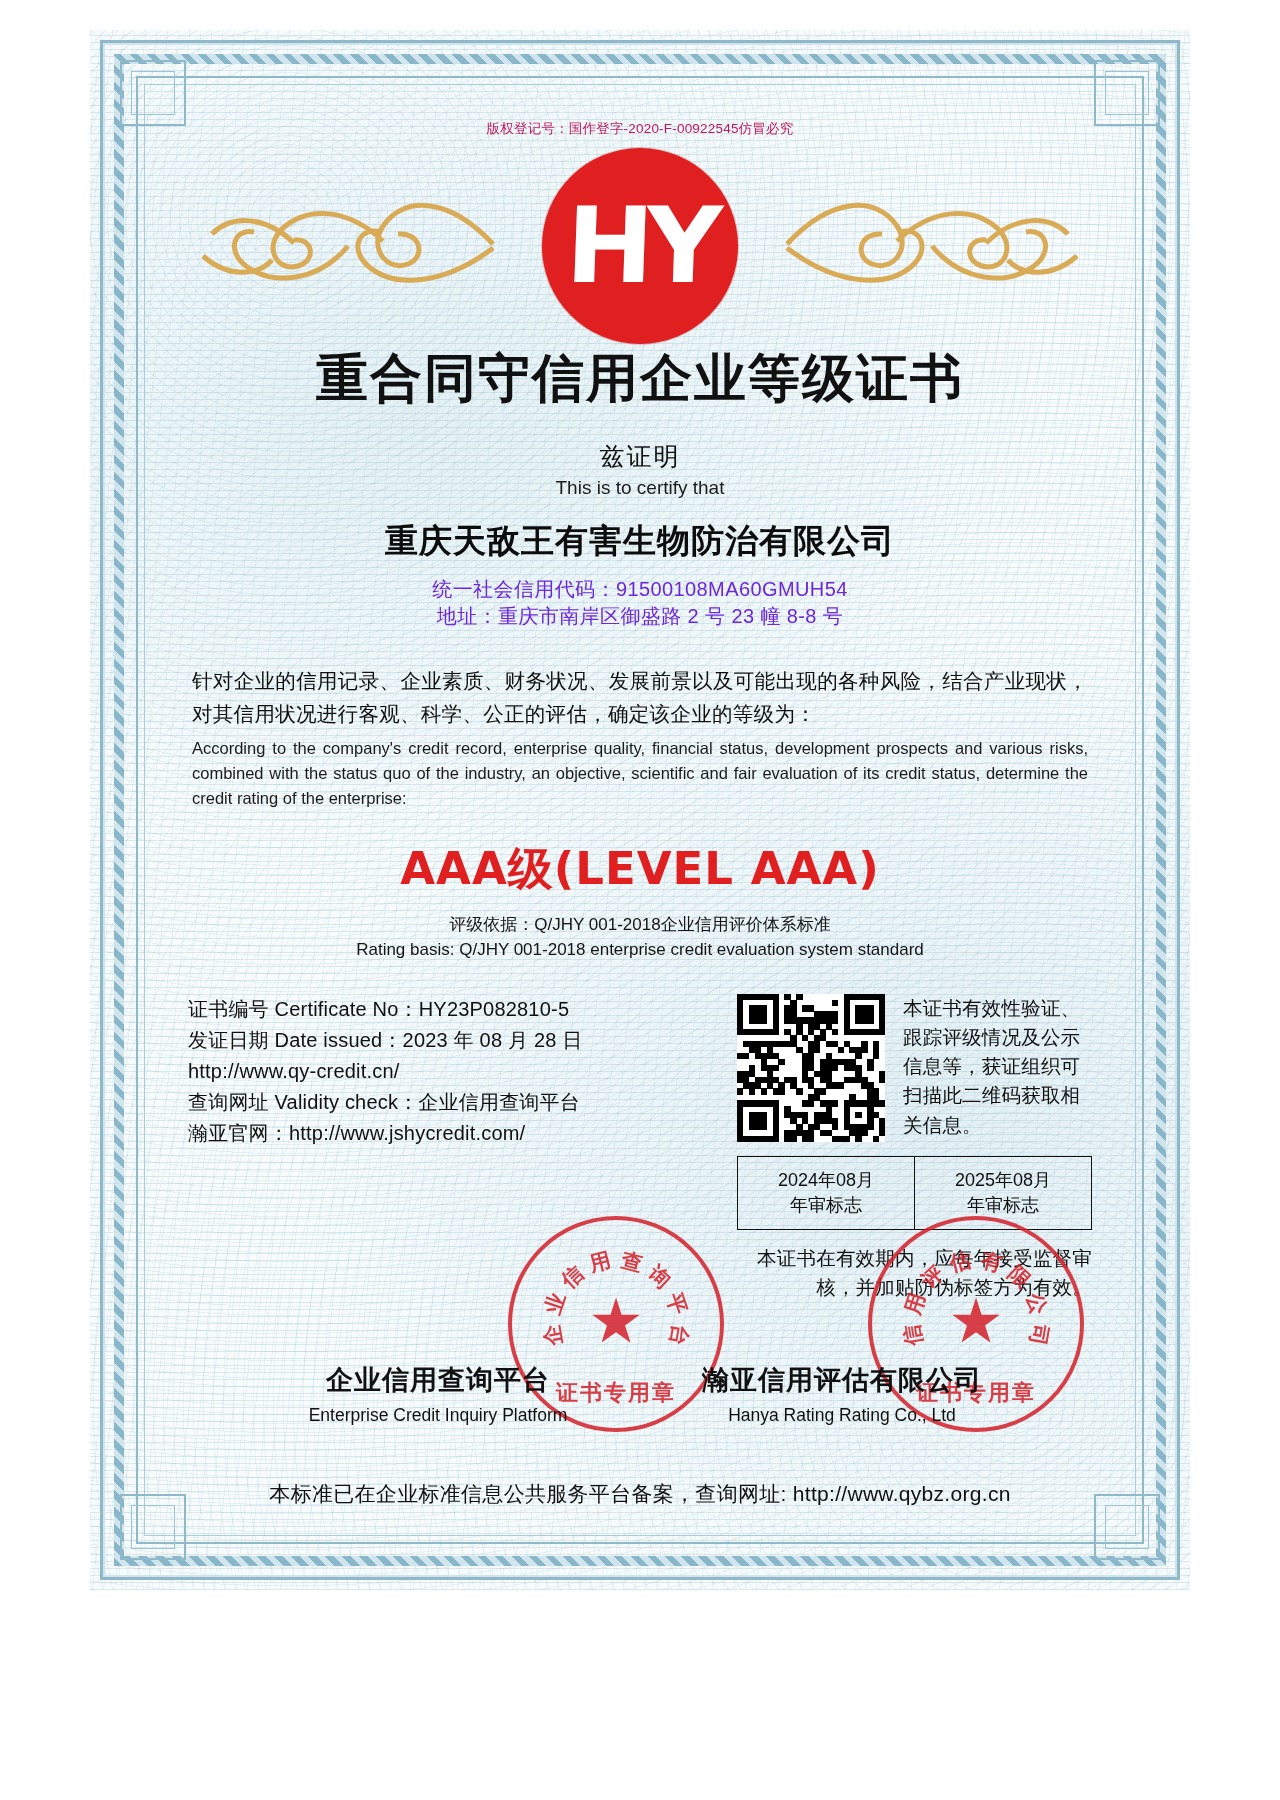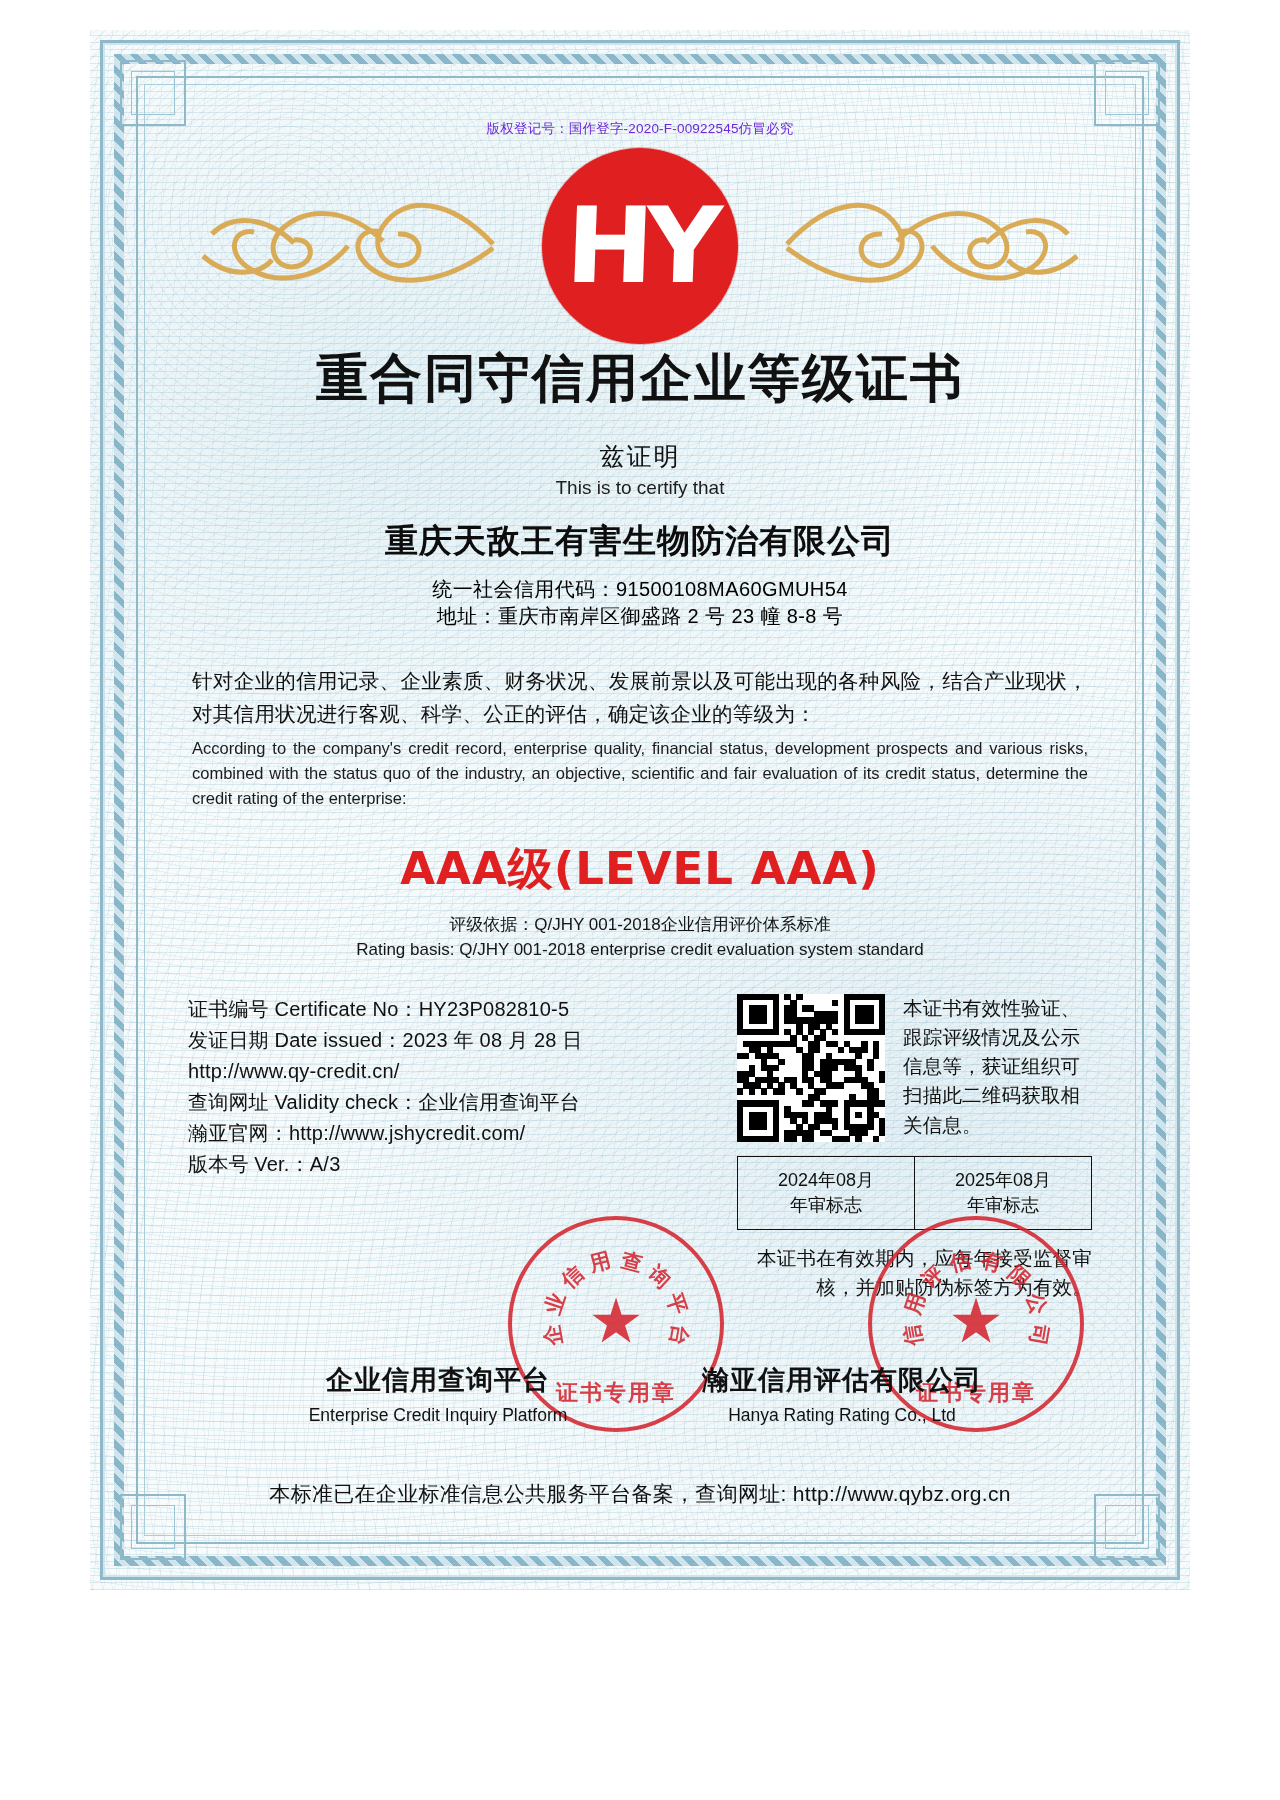--- a/index.html
+++ b/index.html
@@ -105,21 +105,21 @@
 
   
   .content {
     position: absolute;
     left: 60px; right: 60px; top: 56px; bottom: 56px;
   }
 
   .copyright-line {
     text-align: center;
     font-size: 13.5px;
-    color: #6d28d9;
+    color: #be185d;
     letter-spacing: .2px;
     margin-top: 34px;
   }
 
   
   .emblem-row {
     position: relative;
     height: 196px;
     margin-top: 4px;
   }
@@ -193,21 +193,21 @@
     font-size: 33px;
     font-weight: bold;
     color: #0d0d0d;
     margin-top: 20px;
     letter-spacing: 1px;
     font-family: "DejaVu Sans", sans-serif;
   }
   .company-meta {
     text-align: center;
     font-size: 20px;
-    color: #000000;
+    color: #6d28d9;
     margin-top: 12px;
     letter-spacing: .4px;
   }
   .company-meta + .company-meta { margin-top: 0; }
 
   .body-block { margin-top: 34px; padding: 0 42px; }
   .body-cn {
     font-size: 20.5px;
     color: #111;
     line-height: 1.62;
@@ -452,21 +452,20 @@
     <div class="rating-basis-cn">评级依据：Q/JHY 001-2018企业信用评价体系标准</div>
     <div class="rating-basis-en">Rating basis: Q/JHY 001-2018 enterprise credit evaluation system standard</div>
 
     <div class="details-row">
       <div class="details-left">
         <div class="detail-line">证书编号 Certificate No：HY23P082810-5</div>
         <div class="detail-line">发证日期 Date issued：2023 年 08 月 28 日</div>
         <div class="detail-line">http://www.qy-credit.cn/</div>
         <div class="detail-line">查询网址 Validity check：企业信用查询平台</div>
         <div class="detail-line">瀚亚官网：http://www.jshycredit.com/</div>
-        <div class="detail-line">版本号 Ver.：A/3</div>
       </div>
 
       <div class="details-right">
         <div class="qr-row">
           <div class="qr" id="qr">
               <i class="cell" style="left:0.00px;top:0.00px;width:6.32px;height:6.32px"></i>
               <i class="cell" style="left:5.92px;top:0.00px;width:6.32px;height:6.32px"></i>
               <i class="cell" style="left:11.84px;top:0.00px;width:6.32px;height:6.32px"></i>
               <i class="cell" style="left:17.76px;top:0.00px;width:6.32px;height:6.32px"></i>
               <i class="cell" style="left:23.68px;top:0.00px;width:6.32px;height:6.32px"></i>

